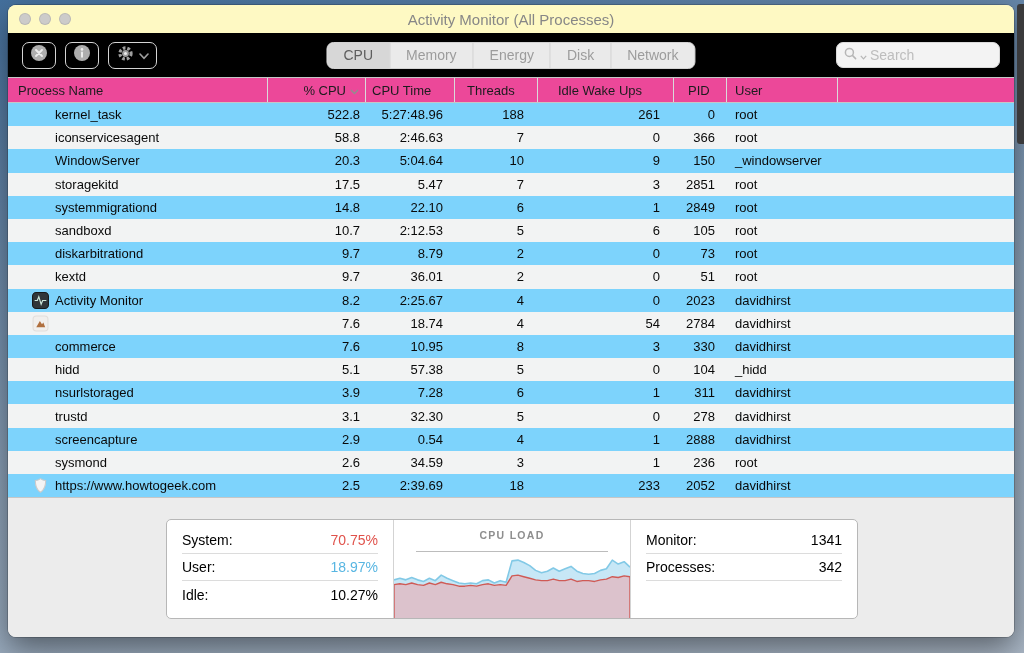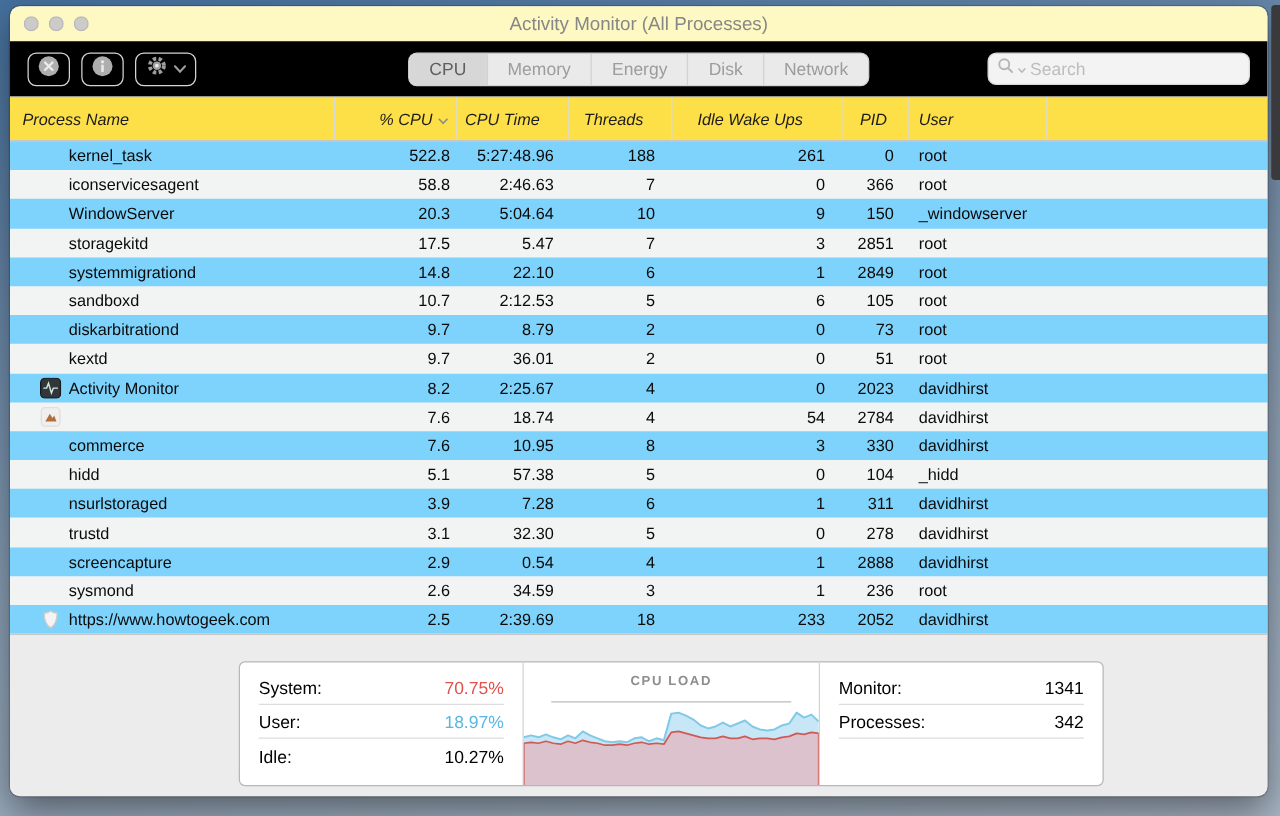--- a/index.html
+++ b/index.html
@@ -20,26 +20,26 @@
   .lights { position:absolute; left:11px; top:8px; display:flex; gap:8px; }
   .light { width:12px; height:12px; border-radius:50%; background:#cccbca; border:1px solid rgba(0,0,0,.09); }
   .win-title { text-align:center; line-height:30px; font-size:15px; color:#878787; }
   
   .toolbar { height:44px; background:#000000; display:flex; align-items:center; padding:0 14px; position:relative; flex:none; }
   .tool-btn { height:27px; min-width:33px; border:1px solid #d4d4d4; border-radius:7px; display:flex; align-items:center; justify-content:center; gap:4px; margin-right:9px; padding:0 7px; background:transparent; }
   .segmented { position:absolute; left:50%; transform:translateX(-50%); display:flex; height:27px; border:1px solid #d2d2d2; border-radius:7px; overflow:hidden; background:#eaeaea; }
   .seg { padding:0 16px; display:flex; align-items:center; font-size:14px; color:#9c9c9c; border-left:1px solid #d2d2d2; }
   .seg:first-child { border-left:none; }
   .seg.selected { background:#d7d7d7; color:#5e5e5e; }
-  .search { margin-left:auto; width:210px; height:26px; border:1px solid #dadada; border-radius:7px; background:#f3f3f3; display:flex; align-items:center; padding:0 7px; gap:3px; }
+  .search { margin-left:auto; width:164px; height:26px; border:1px solid #dadada; border-radius:7px; background:#f3f3f3; display:flex; align-items:center; padding:0 7px; gap:3px; }
   .search input { flex:1; min-width:0; border:none; outline:none; background:transparent; font-family:"Liberation Sans",sans-serif; font-size:14px; color:#444; }
   .search input::placeholder { color:#bdbdbd; }
   
   .grid { display:grid; grid-template-columns:260px 98px 89px 83px 136px 53px 111px 1fr; }
-  .thead { height:36px; background:#fde047; border-top:1px solid #c6c6c6; border-bottom:1px solid #c6c6c6; font-size:13px; color:#1c1c1e; flex:none;font-style:italic; }
+  .thead { height:26px; background:#ec4899; border-top:1px solid #c6c6c6; border-bottom:1px solid #c6c6c6; font-size:13px; color:#1c1c1e; flex:none; }
   .th { display:flex; align-items:center; border-right:1px solid #dadada; overflow:hidden; white-space:nowrap; }
   .th:last-child { border-right:none; }
   .th-name { padding-left:10px; }
   .th-cpu { justify-content:flex-end; padding-right:6px; gap:4px; }
   .th-time { padding-left:6px; }
   .th-threads { padding-left:12px; }
   .th-wake { padding-left:20px; }
   .th-pid { padding-left:14px; }
   .th-user { padding-left:8px; }
   .tbody { flex:none; background:#7dd3fc; }
@@ -50,21 +50,21 @@
   .row-icon svg { width:100%; height:100%; display:block; }
   .c-cpu,.c-time,.c-threads,.c-wake,.c-pid { text-align:right; }
   .c-cpu { padding-right:6px; }
   .c-time { padding-right:12px; }
   .c-threads { padding-right:14px; }
   .c-wake { padding-right:14px; }
   .c-pid { padding-right:12px; }
   .c-user { padding-left:8px; }
   
   .footer { flex:1; border-top:1px solid #c6c6c6; background:#ececec; position:relative; }
-  .stats-box { position:absolute; left:158px; top:21px; width:692px; height:100px; background:#ffffff; border:1px solid #b7b7b7; border-radius:5px; display:flex; overflow:hidden;margin-left:25px; }
+  .stats-box { position:absolute; left:158px; top:21px; width:692px; height:100px; background:#ffffff; border:1px solid #b7b7b7; border-radius:5px; display:flex; overflow:hidden; }
   .sec { position:relative; }
   .sec-stats { width:227px; border-right:1px solid #d3d3d3; padding:7px 15px 0 15px; }
   .sec-graph { width:237px; border-right:1px solid #d3d3d3; }
   .sec-counts { flex:1; padding:7px 15px 0 15px; }
   .stat-row { height:27px; display:flex; justify-content:space-between; align-items:center; border-bottom:1px solid #dcdcdc; font-size:14px; color:#000; }
   .stat-row.no-line { border-bottom:none; }
   .graph-title { margin-top:9px; text-align:center; font-size:10.5px; font-weight:700; letter-spacing:1.3px; color:#8e8e8e; }
   .graph-rule { position:absolute; left:22px; right:22px; top:31px; height:1px; background:#bcbcbc; }
   .graph-svg { position:absolute; left:0; right:0; top:33px; bottom:0; width:100%; height:79px; }
   

